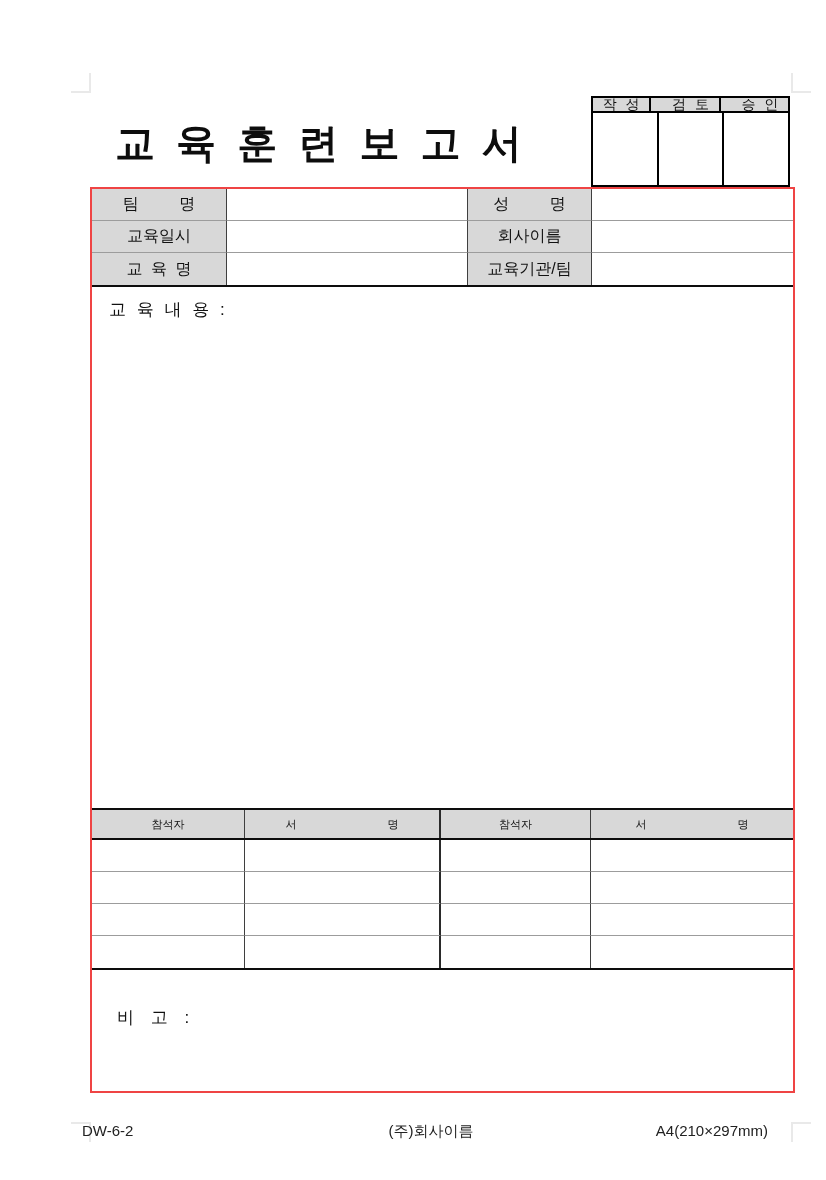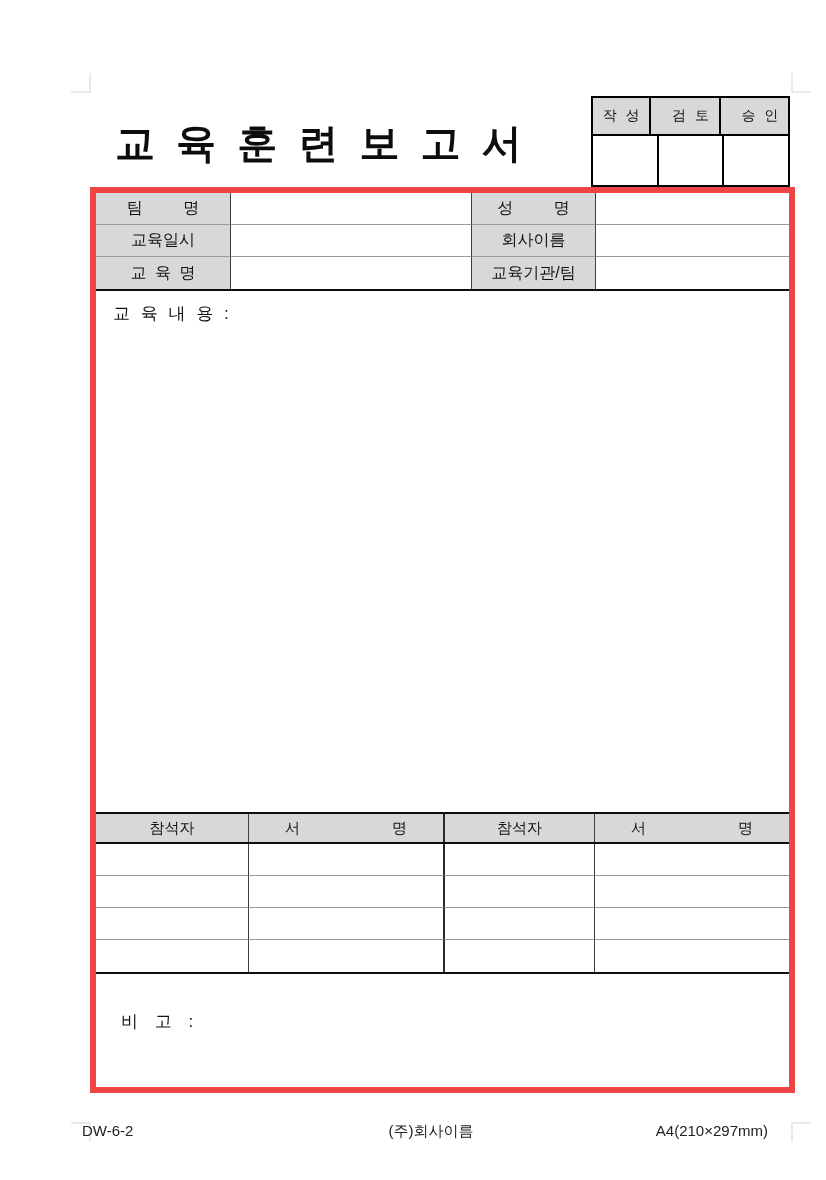--- a/index.html
+++ b/index.html
@@ -12,53 +12,53 @@
   
   .corner { position:absolute; width:20px; height:20px; }
   .corner.tl { left:71px;  top:73px;   border-right:2px solid #e9e9e9; border-bottom:2px solid #e9e9e9; }
   .corner.tr { left:791px; top:73px;   border-left:2px solid #e9e9e9;  border-bottom:2px solid #e9e9e9; }
   .corner.bl { left:71px;  top:1122px; border-right:2px solid #e9e9e9; border-top:2px solid #e9e9e9; }
   .corner.br { left:791px; top:1122px; border-left:2px solid #e9e9e9;  border-top:2px solid #e9e9e9; }
 
   
   .approval { position:absolute; left:591px; top:96px; width:199px; height:91px;
     border:2px solid #000; display:flex; flex-direction:column; background:#fff; }
-  .approval-head { display:flex; height:38px; border-bottom:2px solid #000; background:#d8d8d8;gap:11px; }
+  .approval-head { display:flex; height:15px; border-bottom:2px solid #000; background:#d8d8d8;gap:11px; }
   .approval-head .acell { flex:1; display:flex; align-items:center; justify-content:center;
     font-size:14px; word-spacing:5px; border-right:2px solid #000; color:#111; }
   .approval-head .acell:last-child { border-right:none; }
   .approval-body { flex:1; display:flex; }
   .approval-body .acell { flex:1; border-right:2px solid #000; }
   .approval-body .acell:last-child { border-right:none; }
 
   
   .title { position:absolute; left:115px; top:116px; width:500px; text-align:left;
     font-size:40px; font-weight:bold; letter-spacing:5px; color:#0d0d0d; white-space:nowrap; }
 
   
   .main-table { position:absolute; left:90px; top:187px; width:705px; height:906px;
-    border:6px solid #ef4444; display:flex; flex-direction:column; background:#fff; }
+    border:2px solid #ef4444; display:flex; flex-direction:column; background:#fff; }
 
   .info-grid { display:grid; grid-template-columns:135px 241px 124px 1fr; border-bottom:2px solid #0d0d0d; }
   .info-grid .cell { height:32px; display:flex; align-items:center; justify-content:center;
     font-size:16px; border-bottom:1px solid #9c9c9c; }
   .info-grid .cell.r3 { border-bottom:none; }
   .info-grid .lbl { background:#d8d8d8; border-right:1px solid #3f3f3f; color:#111; }
   .info-grid .val { border-right:1px solid #3f3f3f; background:#fff; }
   .info-grid .val.last { border-right:none; }
   .ws-wide { word-spacing:36px; }
   .ws-sm   { word-spacing:4px; }
 
   .content-area { height:523px; border-bottom:2px solid #0d0d0d; padding:11px 0 0 17px; }
   .content-label { font-size:17px; word-spacing:6px; color:#111; }
 
   .attendee-header { display:grid; grid-template-columns:153px 196px 150px 1fr; height:30px;
     background:#d8d8d8; border-bottom:2px solid #0d0d0d; }
   .attendee-header .hcell { display:flex; align-items:center; justify-content:center;
-    font-size:15px; color:#111; border-right:1px solid #3f3f3f;text-align:right; }
+    font-size:11px; color:#111; border-right:1px solid #3f3f3f;text-align:right; }
   .attendee-header .hcell.mid { border-right:2px solid #2a2a2a; }
   .attendee-header .hcell:last-child { border-right:none; }
   .sig-head { word-spacing:88px; }
 
   .attendee-rows { display:grid; grid-template-columns:153px 196px 150px 1fr;
     grid-auto-rows:32px; border-bottom:2px solid #0d0d0d; }
   .attendee-rows .rcell { border-right:1px solid #3f3f3f; border-bottom:1px solid #9c9c9c; background:#fff; }
   .attendee-rows .rcell.mid { border-right:2px solid #2a2a2a; }
   .attendee-rows .rcell.lastcol { border-right:none; }
   .attendee-rows .rcell.lastrow { border-bottom:none; }

